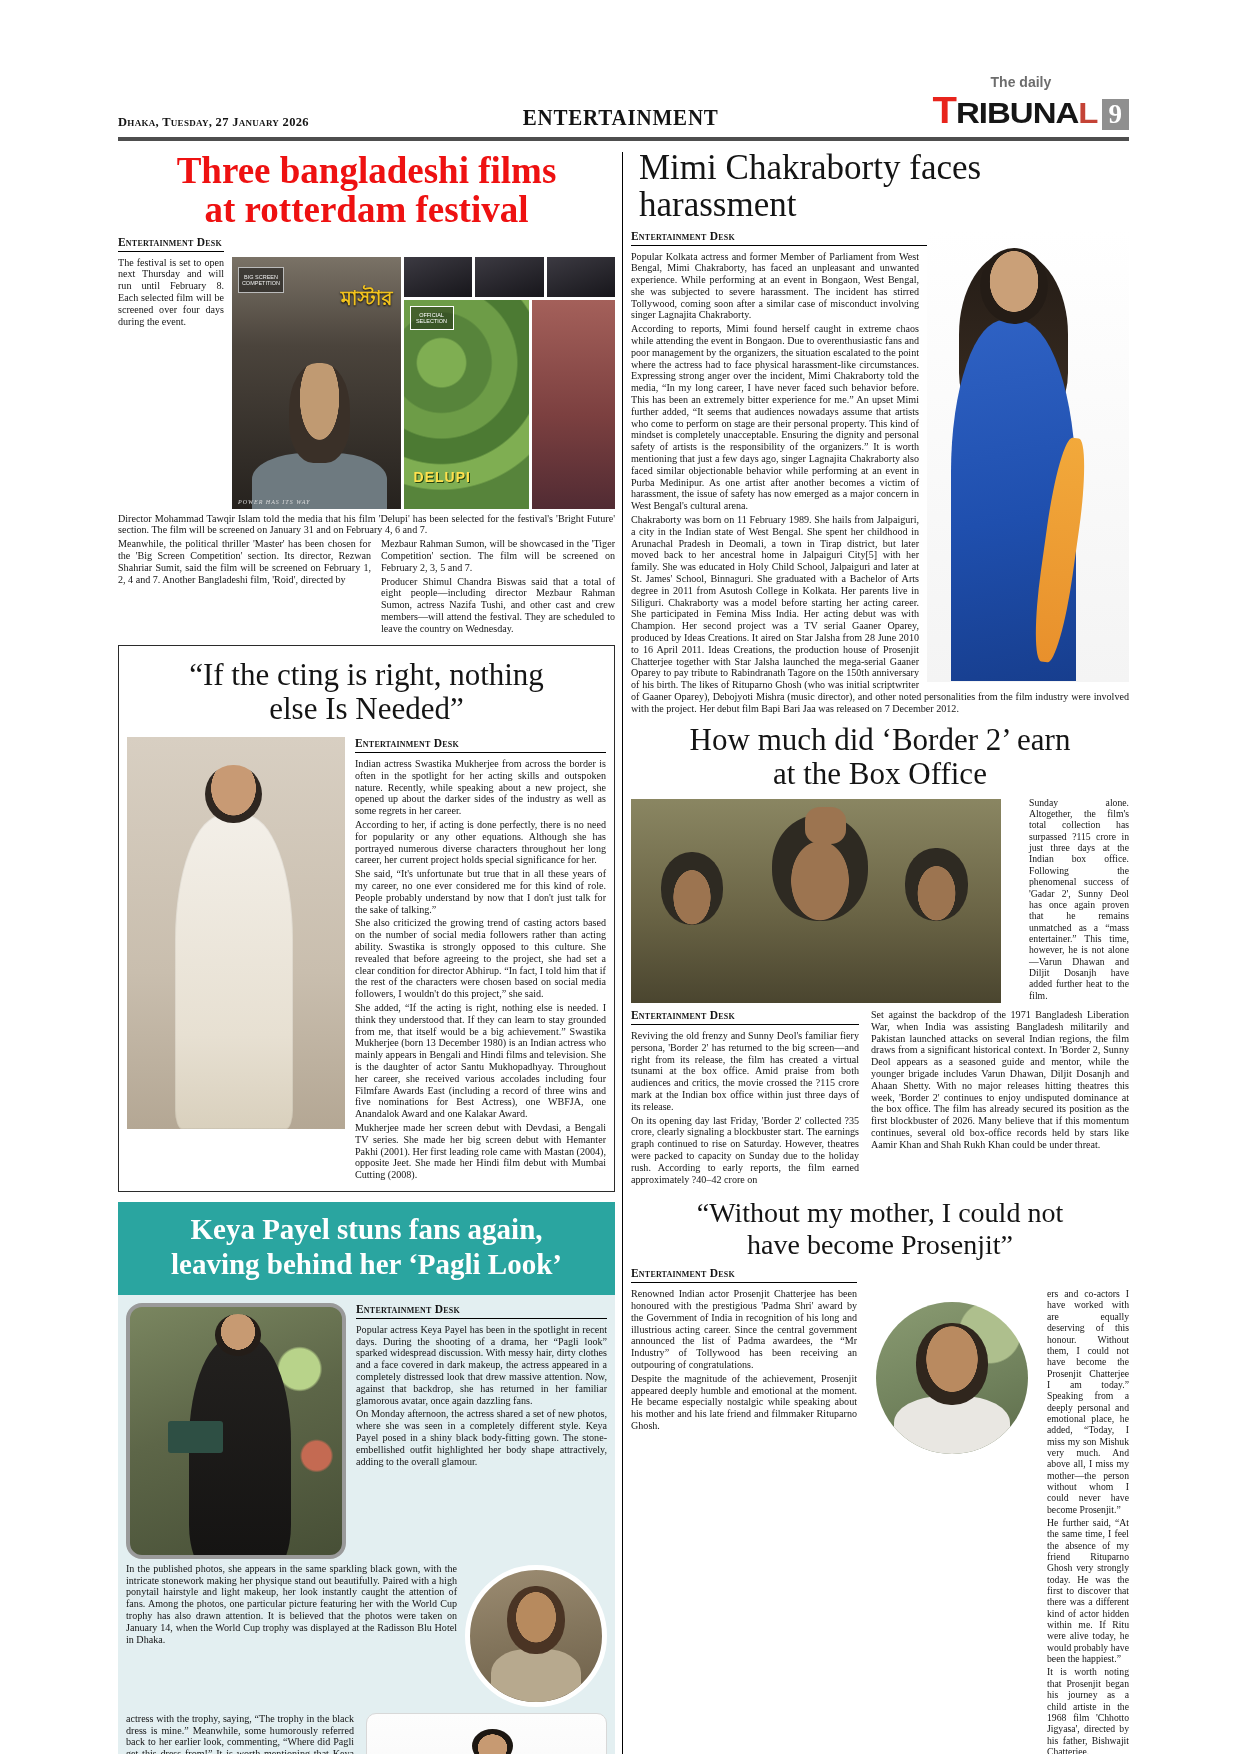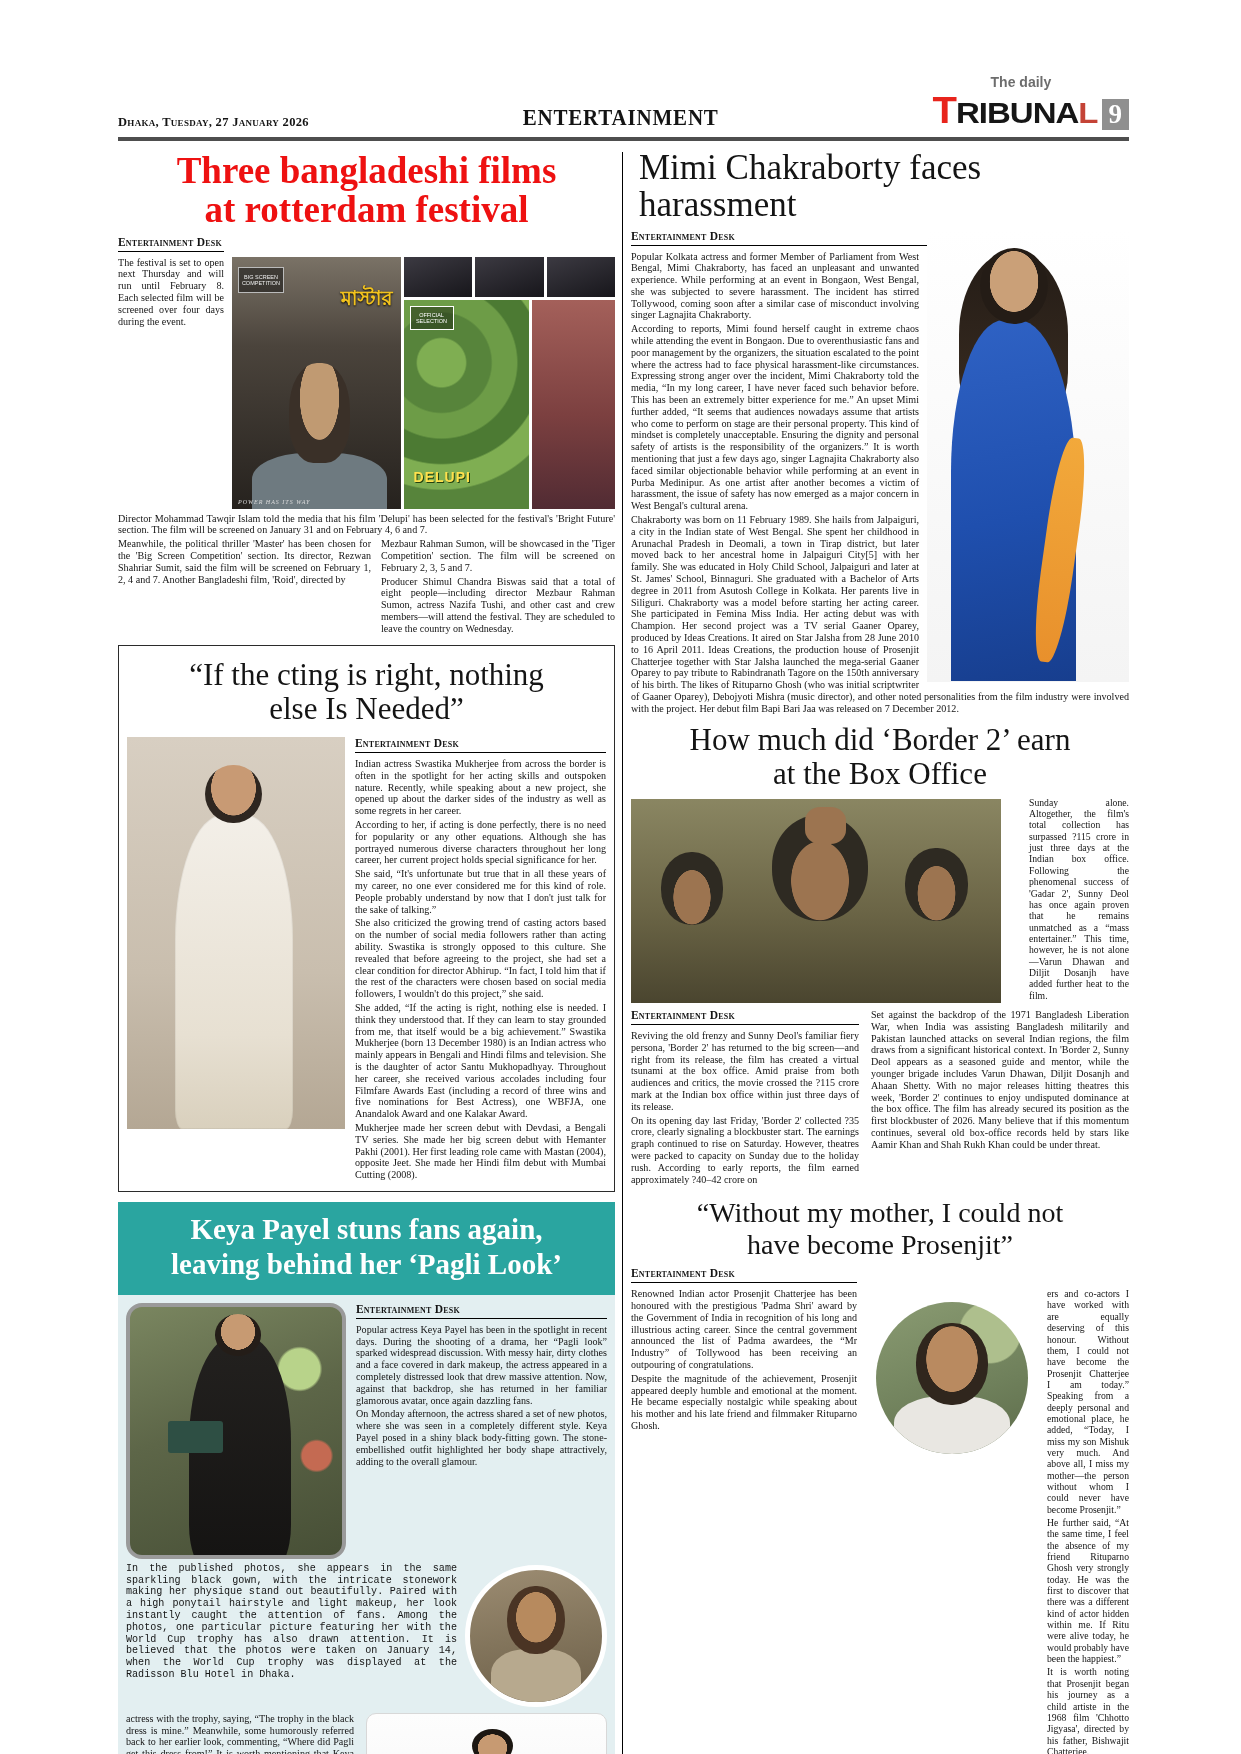--- a/index.html
+++ b/index.html
@@ -69,21 +69,21 @@
   
   .artC-banner { background:#2aa5a0; color:#fff; text-align:center; font-weight:bold; font-size:29px; line-height:1.22; padding:10px 6px 12px; margin-top:10px; }
   .artC-box { background:#e3eff1; padding:8px 8px 10px; }
   .artC-row1 { display:flex; gap:10px; }
   .fig-keya1 { width:220px; flex:none; height:256px; border:4px solid #9a9a9a; border-radius:16px; position:relative; overflow:hidden;
     background:radial-gradient(circle at 80% 25%, #b8d38a 0 8%, transparent 9%), radial-gradient(circle at 88% 60%, #c46a52 0 6%, transparent 7%), linear-gradient(160deg,#7a8660 0%,#5d6648 45%,#474f36 100%); }
   .k1-body { position:absolute; left:28%; top:12%; width:48%; height:95%; background:linear-gradient(180deg,#23211f 0%,#141312 100%); border-radius:45% 45% 20% 20%; }
   .k1-head { position:absolute; left:40%; top:3%; width:22%; height:17%; background:radial-gradient(ellipse at 50% 42%, #c79a72 0 52%, #241d18 53% 100%); border-radius:50%; }
   .k1-clutch { position:absolute; left:18%; top:46%; width:26%; height:13%; background:#2e4f44; border-radius:3px; }
   .artC-t1 { flex:1; min-width:0; }
-  .artC-mid { margin-top:4px; overflow:hidden;font-family:Liberation Mono, monospace; }
+  .artC-mid { margin-top:4px; overflow:hidden; }
   .fig-pagli { float:right; width:142px; height:142px; border-radius:50%; border:5px solid #fff; margin:2px 0 2px 8px; position:relative; overflow:hidden;
     background:linear-gradient(170deg,#9c8c72 0%,#83755c 50%,#6d5f49 100%); }
   .pg-head { position:absolute; left:28%; top:12%; width:44%; height:52%; background:radial-gradient(ellipse at 50% 46%, #b78a5e 0 48%, #4a3424 49% 100%); border-radius:48%; }
   .pg-body { position:absolute; left:16%; top:60%; width:68%; height:45%; background:#b7a98e; border-radius:40% 40% 0 0; }
   .artC-row2 { display:flex; gap:12px; margin-top:4px; }
   .artC-t2 { width:228px; flex:none; }
   .fig-keya2 { flex:1; height:262px; border-radius:10px; position:relative; overflow:hidden; background:linear-gradient(180deg,#fdfdfd 0%,#efefef 100%); border:1px solid #d8d8d8; }
   .k2-body { position:absolute; left:30%; top:14%; width:40%; height:88%; background:linear-gradient(180deg,#151515 0%,#23201e 100%); border-radius:50% 42% 12% 12%; }
   .k2-head { position:absolute; left:44%; top:6%; width:17%; height:13%; background:radial-gradient(ellipse at 50% 55%, #c79a72 0 50%, #1c1712 51% 100%); border-radius:50%; }
 

